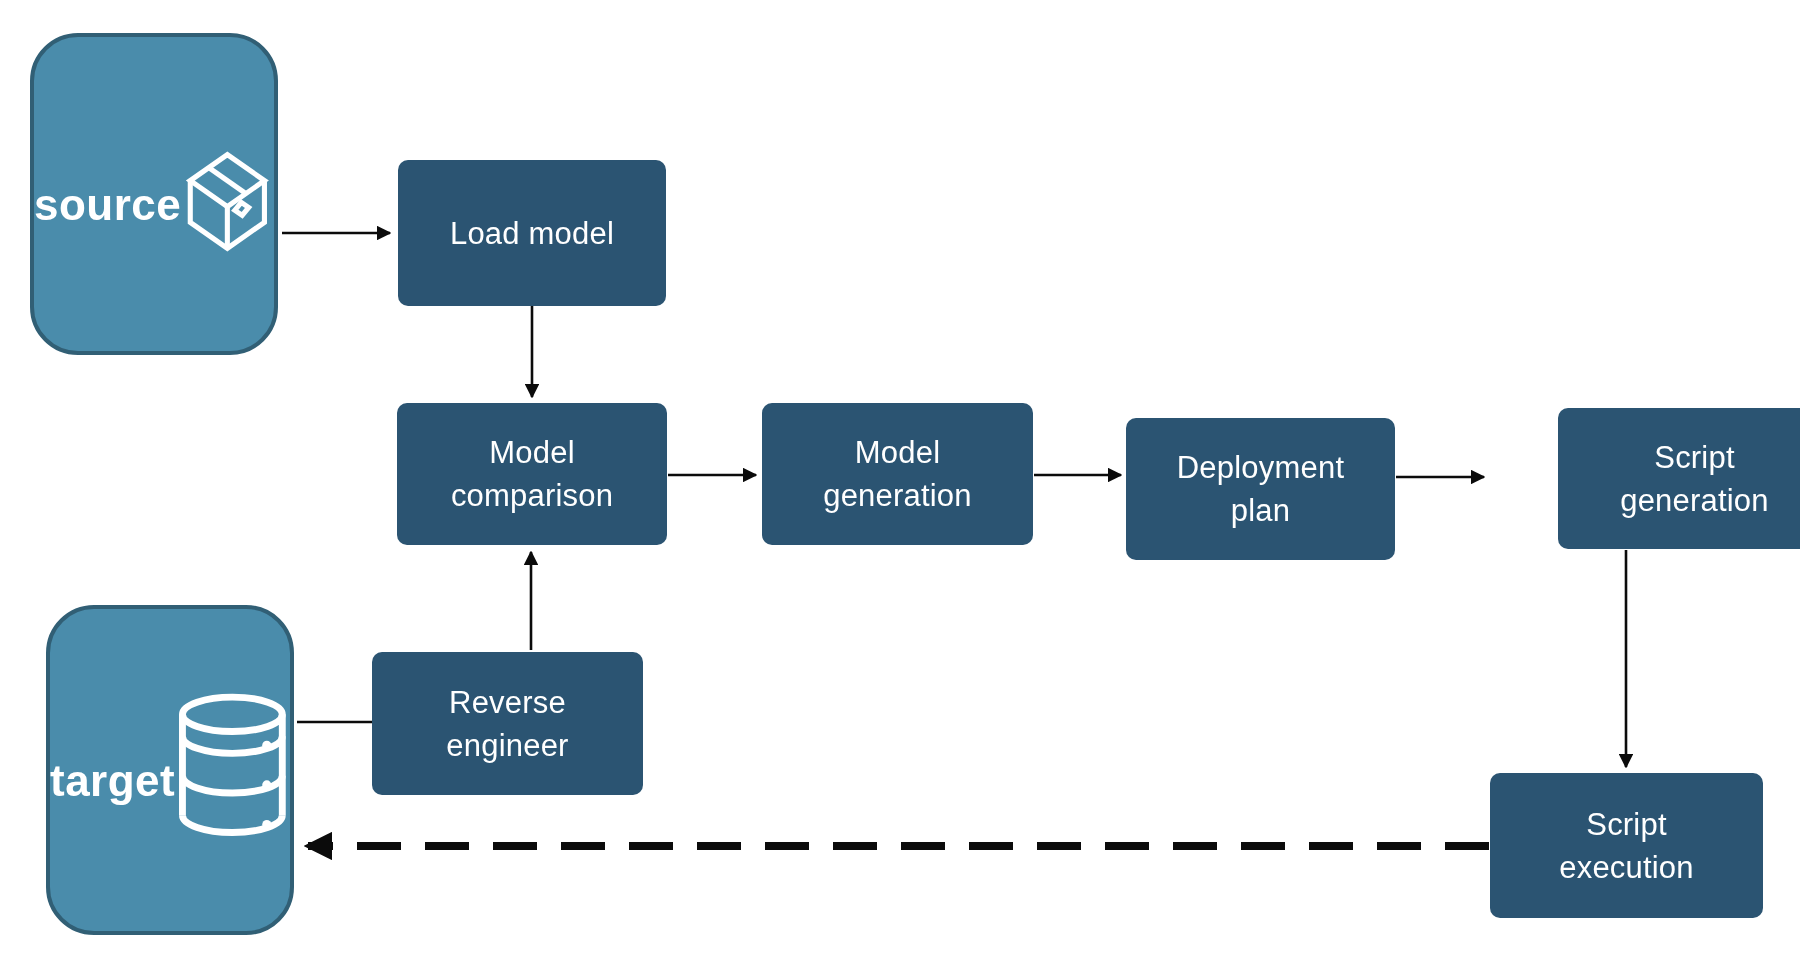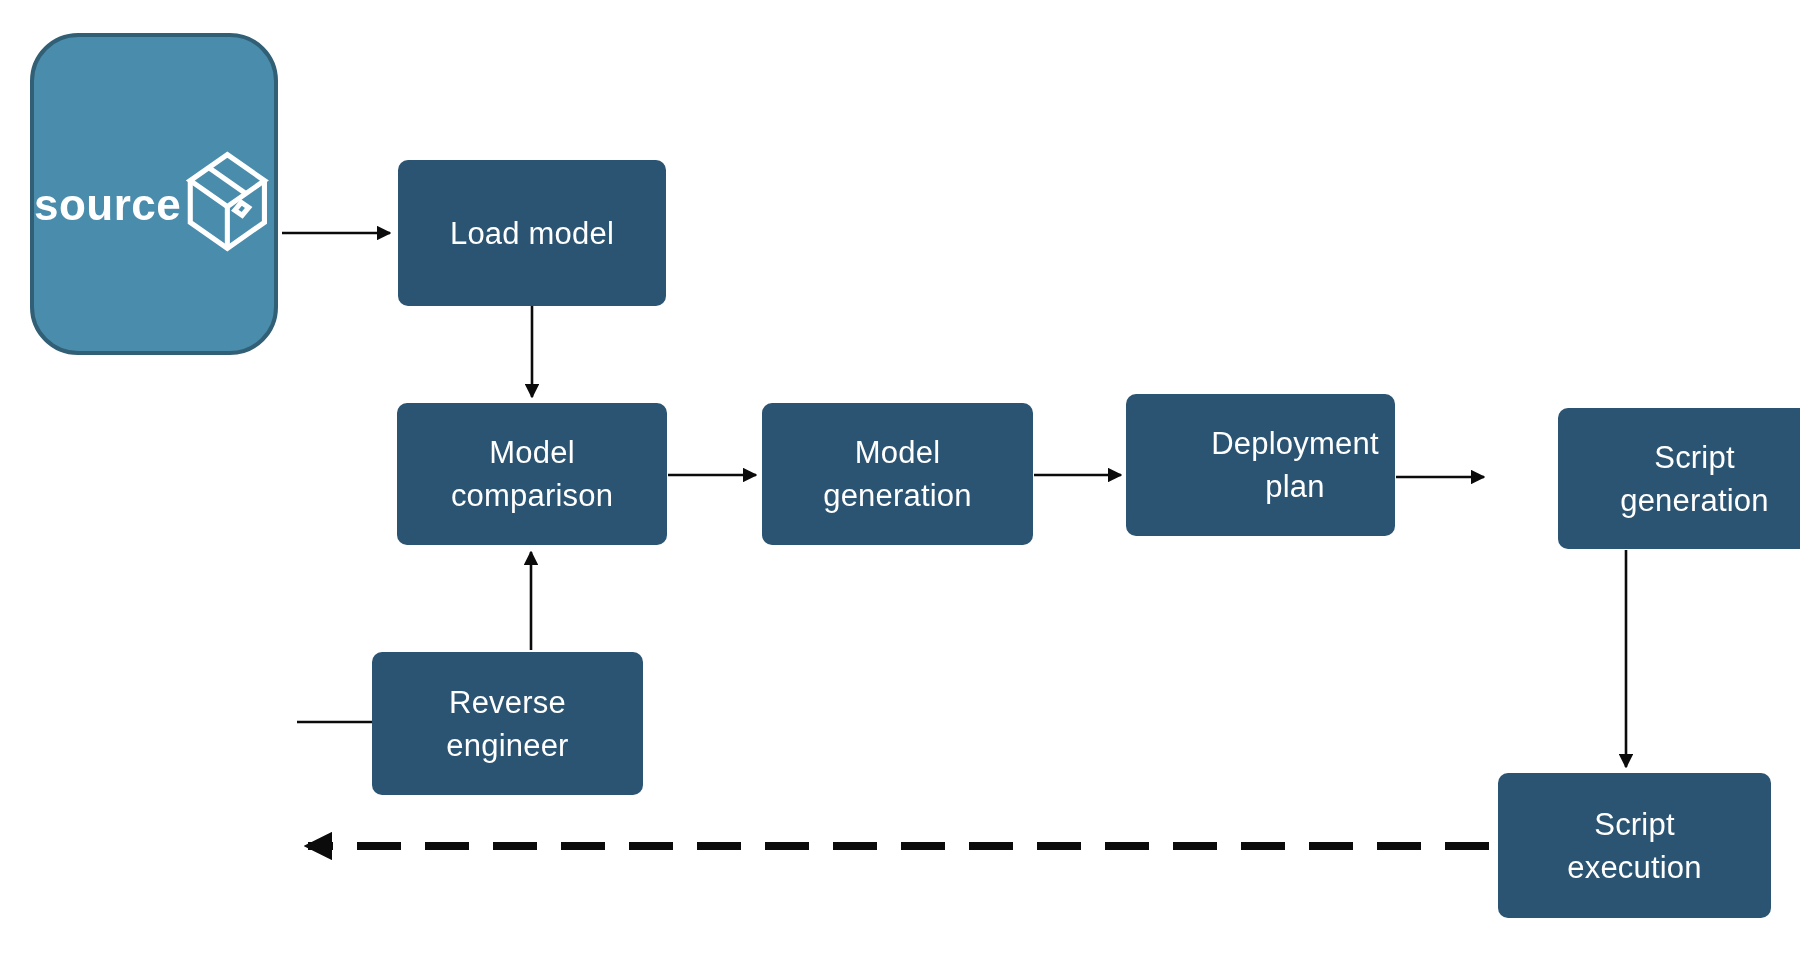--- a/index.html
+++ b/index.html
@@ -91,42 +91,56 @@
     <div class="entity-label">source</div>
     <svg class="entity-icon" width="168" height="188" viewBox="0 0 200 224">
       <path class="icon-stroke" d="M100,12 L180,68 L100,124 L20,68 Z"></path>
       <path class="icon-stroke" d="M60,40 L140,96"></path>
       <path class="icon-stroke" d="M20,68 L20,158 L100,214 L180,158 L180,68"></path>
       <path class="icon-stroke" d="M100,124 L100,214"></path>
       <path class="icon-stroke" d="M116,132 L130,115 L146,126 L132,143 Z"></path>
     </svg>
   </div>
 
+  <div class="entity" style="left:46px;top:605px;width:248px;height:330px;">
+    <div class="entity-label">target</div>
+    <svg class="entity-icon" width="152" height="208" viewBox="0 0 200 280" style="margin-top:8px;">
+      <ellipse class="icon-stroke-db" cx="100" cy="36" rx="87" ry="30"></ellipse>
+      <path class="icon-stroke-db" d="M13,36 L13,212"></path>
+      <path class="icon-stroke-db" d="M187,36 L187,212"></path>
+      <path class="icon-stroke-db" d="M13,212 A87,30 0 0 0 187,212"></path>
+      <path class="icon-stroke-db" d="M13,74 A87,30 0 0 0 187,74"></path>
+      <path class="icon-stroke-db" d="M13,143 A87,30 0 0 0 187,143"></path>
+      <circle class="icon-dot" cx="160" cy="90" r="8"></circle>
+      <circle class="icon-dot" cx="160" cy="159" r="8"></circle>
+      <circle class="icon-dot" cx="160" cy="228" r="8"></circle>
+    </svg>
+  </div>
 
   <div class="process" style="left:398px;top:160px;width:268px;height:146px;">
     <div class="process-label">Load model</div>
   </div>
 
   <div class="process" style="left:397px;top:403px;width:270px;height:142px;">
     <div class="process-label">Model comparison</div>
   </div>
 
   <div class="process" style="left:762px;top:403px;width:271px;height:142px;">
     <div class="process-label">Model generation</div>
   </div>
 
-  <div class="process" style="left:1126px;top:394px;width:269px;height:142px;justify-content:flex-end;">
+  <div class="process" style="left:1126px;top:418px;width:269px;height:142px;">
     <div class="process-label">Deployment plan</div>
   </div>
 
   <div class="process" style="left:1558px;top:408px;width:273px;height:141px;">
     <div class="process-label">Script generation</div>
   </div>
 
   <div class="process" style="left:372px;top:652px;width:271px;height:143px;">
     <div class="process-label">Reverse engineer</div>
   </div>
 
-  <div class="process" style="left:1490px;top:773px;width:273px;height:145px;margin-left:8px;">
+  <div class="process" style="left:1490px;top:773px;width:273px;height:145px;">
     <div class="process-label">Script execution</div>
   </div>
 
 </div>
 
 </body></html>

